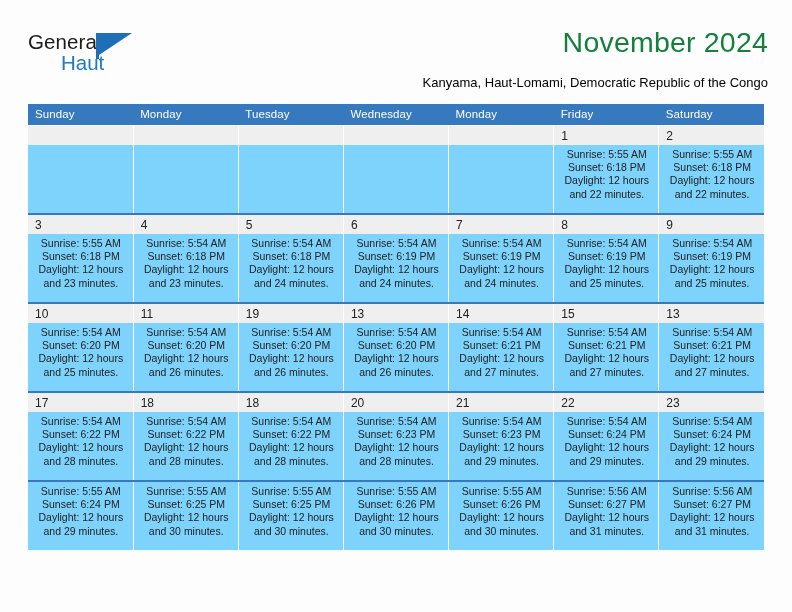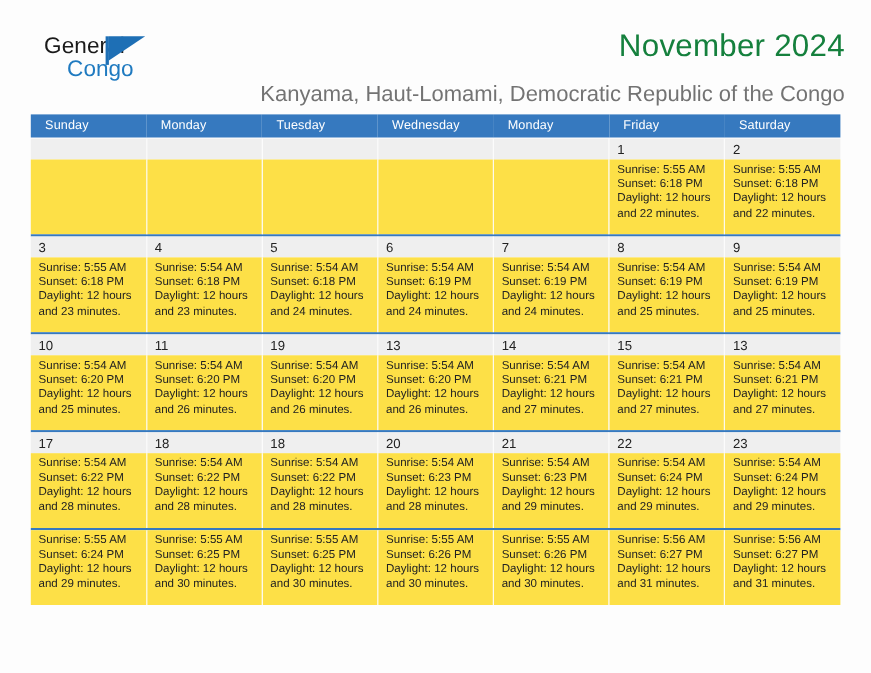--- a/index.html
+++ b/index.html
@@ -30,21 +30,21 @@
   }
   .logo {
     position: absolute;
     left: 0;
     top: 4px;
     width: 130px;
     height: 52px;
   }
   .logo-general {
     position: absolute;
-    left: 12px;
+    left: 0;
     top: 0;
     font-size: 20.5px;
     letter-spacing: 0.1px;
     color: #1a1a1a;
     font-family: "Liberation Sans", sans-serif;
   }
   .logo-blue {
     position: absolute;
     left: 33px;
     top: 21px;
@@ -84,23 +84,23 @@
     font-size: 28.5px;
     font-weight: normal;
     color: #15803d;
     letter-spacing: 0.2px;
     white-space: nowrap;
   }
   .title-location {
     position: absolute;
     right: 0;
     top: 49px;
-    font-size: 20px;
+    font-size: 13px;
     font-weight: normal;
-    color: #737373;
+    color: #000000;
     white-space: nowrap;
   }
 
   
   .calendar {
     position: absolute;
     left: 28px;
     top: 104px;
     width: 736px;
   }
@@ -110,21 +110,21 @@
     width: 736px;
   }
   table.cal col { width: 105.14px; }
 
   thead th {
     background: #3679bf;
     color: #ffffff;
     font-size: 11.5px;
     font-weight: normal;
     text-align: left;
-    padding: 4px 0 5px 13px;
+    padding: 4px 0 5px 7px;
     height: 21px;
     vertical-align: middle;
     letter-spacing: 0.1px;
   }
 
   
   tr.week-rule td {
     padding: 0;
     height: 2px;
     background: #3679bf;
@@ -139,49 +139,50 @@
     padding: 2px 0 1px 7px;
     font-size: 12px;
     color: #222222;
     vertical-align: middle;
     border-right: 1px solid #fdfdfd;
   }
   tr.daynum td:last-child { border-right: none; }
 
   
   tr.detail td {
-    background: #fde047;
+    background: #7dd3fc;
     vertical-align: top;
     padding: 3px 6px 10px 7px;
     height: 68px;
     font-size: 10.5px;
     line-height: 13.2px;
     color: #222222;
     border-right: 1px solid #fdfdfd;
+    text-align: center;
   }
   tr.detail td:last-child { border-right: none; }
   .evline { white-space: nowrap; display: block; }
   .daylight { white-space: normal; display: block; }
   td.empty { background: #fdfdfd; }
   td.empty-num { background: #efefef; }
 </style>
 </head>
 <body>
 
 <div id="page">
 
   <div class="header">
 
     <div class="logo">
       <span class="logo-general">General</span>
       <span class="logo-flag">
         <span class="pole"></span>
         <span class="tri"></span>
       </span>
-      <span class="logo-blue">Congo</span>
+      <span class="logo-blue">Haut</span>
     </div>
 
     <div class="title-month">November 2024</div>
     <div class="title-location">Kanyama, Haut-Lomami, Democratic Republic of the Congo</div>
   </div>
 
   <div class="calendar">
     <table class="cal">
       <colgroup>
         <col>

